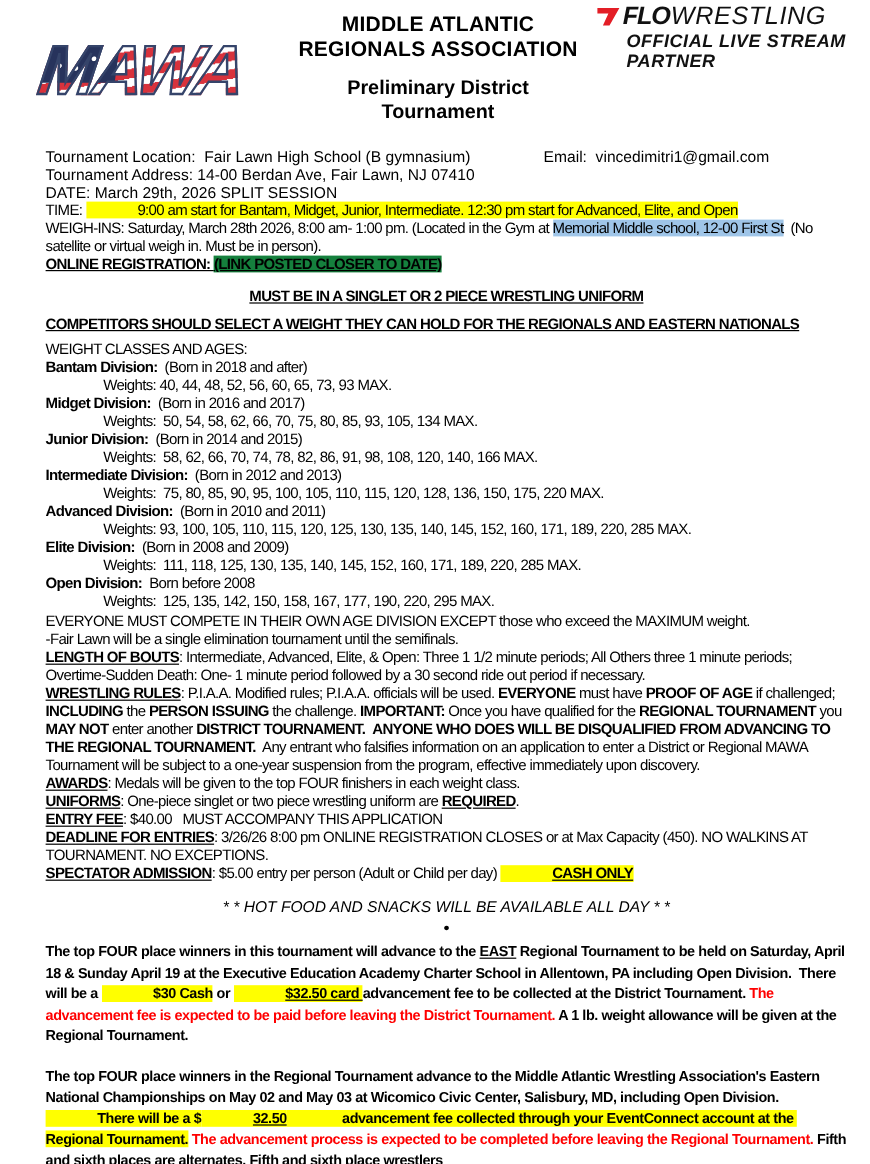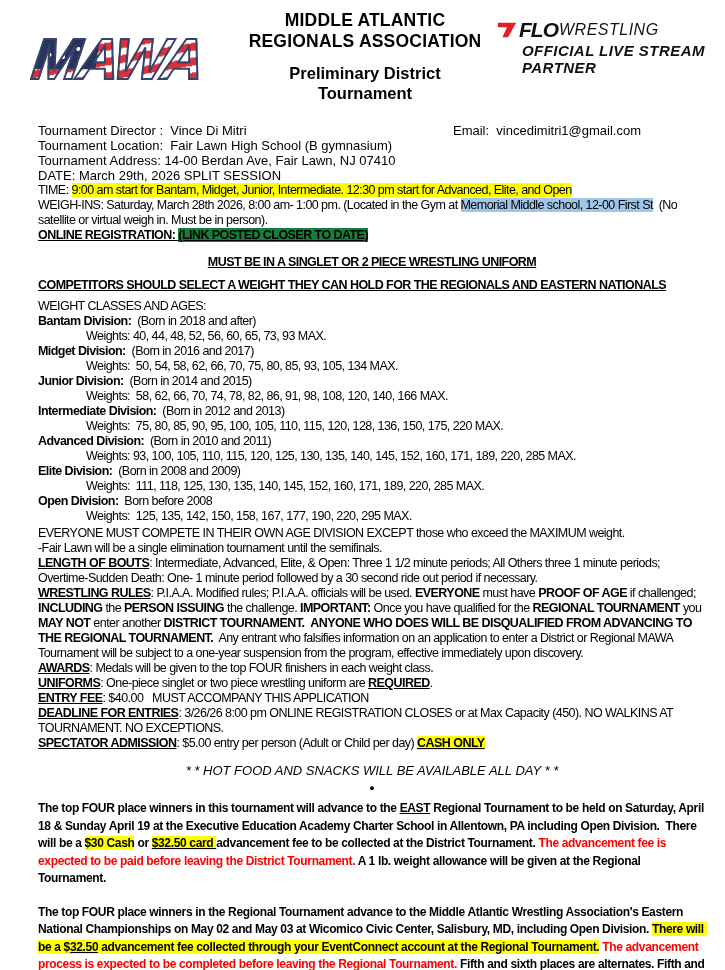--- a/index.html
+++ b/index.html
@@ -26,37 +26,37 @@
       repeating-linear-gradient(170deg, #d8323c 0 8px, #ffffff 8px 15px);
     background-size:auto,auto,auto,auto,auto,auto,64px 44px,auto;
     background-repeat:no-repeat,no-repeat,no-repeat,no-repeat,no-repeat,no-repeat,no-repeat,repeat;
     -webkit-background-clip:text; background-clip:text; color:transparent;
     -webkit-text-stroke:2px #35446a;
   }
   .title-block { position:absolute; left:208px; top:10px; width:314px; text-align:center; }
   .org-title { font-size:17.5px; font-weight:bold; line-height:21px; letter-spacing:0.2px; }
   .sub-title { font-size:16.5px; font-weight:bold; line-height:20px; }
   .sub-title.first { margin-top:11px; }
-  .flo-logo { position:absolute; left:496px; top:18px; width:226px; }
+  .flo-logo { position:absolute; left:496px; top:2px; width:226px; }
   .flo-row { display:flex; align-items:center; gap:1px; }
   .flo-arrow { width:22px; height:22px; flex:0 0 auto; }
   .flo-bold { font-size:21px; font-weight:900; font-style:italic; letter-spacing:-1px; color:#111; }
-  .flo-light { font-size:16px; font-weight:400; font-style:italic; letter-spacing:0.5px; color:#111; }
+  .flo-light { font-size:21px; font-weight:400; font-style:italic; letter-spacing:0.5px; color:#111; }
   .flo-tagline { font-size:15px; font-weight:bold; font-style:italic; letter-spacing:0.45px; color:#111; margin:0 0 0 26px; }
   
   .doc-body { margin:5px 22px 0 38px; width:668px; font-size:12.5px; letter-spacing:-0.55px; line-height:15px; }
   .line { position:relative; white-space:pre-wrap; }
   .wide { letter-spacing:0; font-size:13px; }
   .center { text-align:center; }
   .indent { padding-left:48px; }
   .bold-para { font-size:12px; letter-spacing:-0.35px; line-height:17.5px; }
   .b { font-weight:bold; }
   .u { text-decoration:underline; }
   .i { font-style:italic; }
-  .hy { background:#ffff00; }
+  .hy { background:#ffff00;padding-left:43px; }
   .hb { background:#9fc5e8; }
   .hg { background:#15803d; }
   .r { color:#ff0000; }
   .pos-email { position:absolute; left:415px; letter-spacing:0;text-align:right; }
   .dot { font-size:9px; letter-spacing:0; }
   .mt2{margin-top:2px} .mt4{margin-top:4px} .mt6{margin-top:6px}
   .mt8{margin-top:8px} .mt12{margin-top:12px} .mt16{margin-top:16px}
 </style>
 </head>
 <body>
@@ -77,21 +77,21 @@
         <path d="M2,4 L22,4 L13,20 L7,20 L12,9 L2,9 Z" fill="#e31e26"></path>
       </svg>
       <span class="flo-bold">FLO</span>
       <span class="flo-light">WRESTLING</span>
     </div>
     <div class="flo-tagline">OFFICIAL LIVE STREAM PARTNER</div>
   </div>
 </div>
 
 <div class="doc-body">
-    <div class="line wide"><span>Tournament Director :  Vince Di Mitri</span><span class="pos-email">Email:  vincedimitri1@gmail.com</span></div>
+    <div class="line wide"><span class="pos-email">Email:  vincedimitri1@gmail.com</span></div>
     <div class="line wide"><span>Tournament Location:  Fair Lawn High School (B gymnasium)</span></div>
     <div class="line wide"><span>Tournament Address: 14-00 Berdan Ave, Fair Lawn, NJ 07410</span></div>
     <div class="line wide"><span>DATE: March 29th, 2026 SPLIT SESSION</span></div>
     <div class="line"><span>TIME: </span><span class="hy">9:00 am start for Bantam, Midget, Junior, Intermediate. 12:30 pm start for Advanced, Elite, and Open</span></div>
     <div class="line"><span>WEIGH-INS: Saturday, March 28th 2026, 8:00 am- 1:00 pm. (Located in the Gym at </span><span class="hb">Memorial Middle school, 12-00 First St</span><span>  (No satellite or virtual weigh in. Must be in person).</span></div>
     <div class="line"><span class="b u">ONLINE REGISTRATION: </span><span class="b u hg">(LINK POSTED CLOSER TO DATE)</span></div>
     <div class="line center mt12"><span class="b u">MUST BE IN A SINGLET OR 2 PIECE WRESTLING UNIFORM</span></div>
     <div class="line mt8"><span class="b u">COMPETITORS SHOULD SELECT A WEIGHT THEY CAN HOLD FOR THE REGIONALS AND EASTERN NATIONALS</span></div>
     <div class="line mt6"><span>WEIGHT CLASSES AND AGES:</span></div>
     <div class="line"><span class="b">Bantam Division:</span><span>  (Born in 2018 and after)</span></div>

